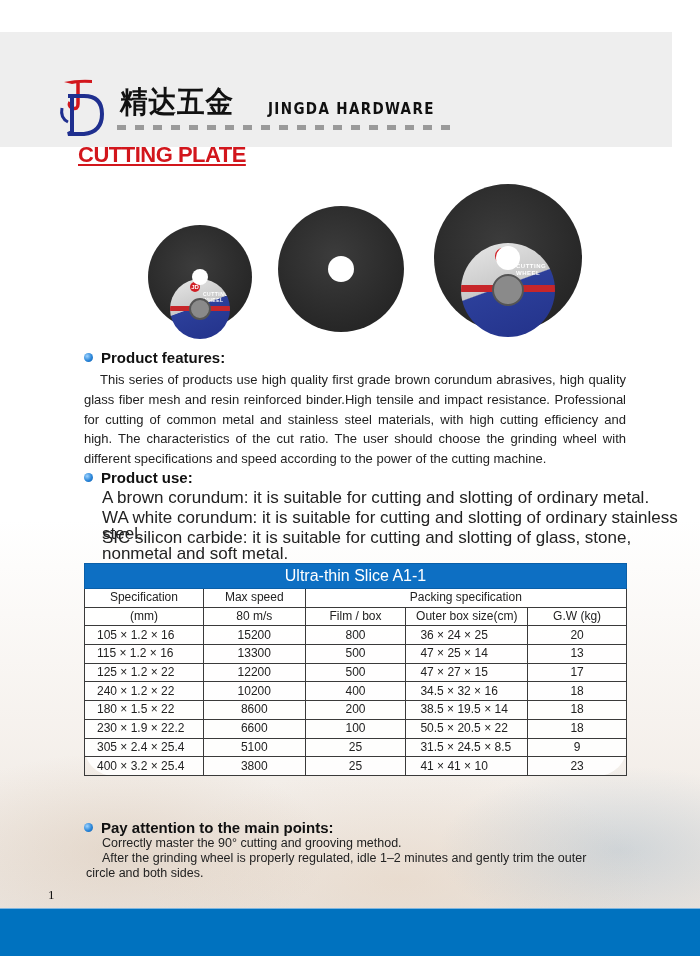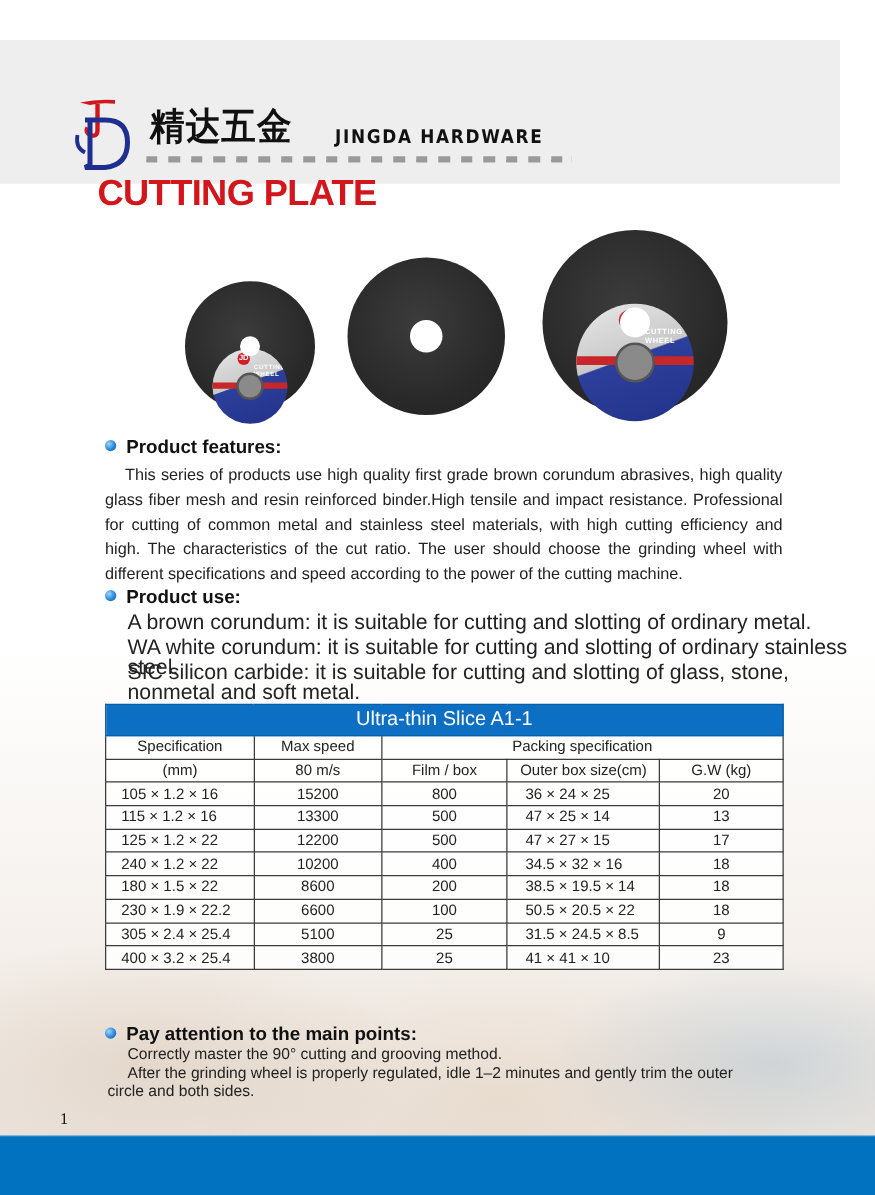--- a/index.html
+++ b/index.html
@@ -34,22 +34,22 @@
     background-image: repeating-linear-gradient(90deg, #9a9a9a 0 9px, transparent 9px 18px);
     border-top: 1px solid transparent;
   }
   .dash-rule::before {
     content: ""; position: absolute; left: 0; top: 2px; width: 100%; height: 1px;
     background-image: repeating-linear-gradient(90deg, #9a9a9a 0 9px, transparent 9px 18px);
   }
 
   
   .page-title {
-    position: absolute; left: 78px; top: 139px; font-size: 29px; font-weight: bold;
-    color: #d2161c; letter-spacing: -0.5px; line-height: 32px;
+    position: absolute; left: 78px; top: 139px; font-size: 22px; font-weight: bold;
+    color: #d2161c; letter-spacing: -0.5px; line-height: 32px; text-decoration: underline;
   }
 
   
   .wheel { position: absolute; border-radius: 50%;
     background: radial-gradient(circle at 45% 40%, #3c3c3c 0%, #2a2a2a 60%, #1f1f1f 100%); }
   .wheel .hole { position: absolute; border-radius: 50%; background: #fff; }
   .wheel .label { position: absolute; border-radius: 50%; overflow: hidden;
     background: linear-gradient(160deg, #e8e8e8 0%, #c9c9c9 45%, #2c3f9a 46%, #23328a 100%); margin-top: 32px; }
   .wheel .label .stripe { position: absolute; left: 0; width: 100%; background: #c7262a; }
   .wheel .label .hub { position: absolute; border-radius: 50%; background: #8a8a8a; border: 2px solid #555; }
@@ -68,21 +68,21 @@
   .para {
     position: absolute; left: 84px; width: 542px; font-size: 13px; line-height: 19.8px; color: #222;
     text-align: justify;
   }
   .para .indent { display: inline-block; width: 16px; }
   .use-line { position: absolute; left: 102px; font-size: 17px; line-height: 16px; color: #222; }
 
   
   .spec-table {
     position: absolute; left: 84px; top: 563px; width: 543px; border-collapse: collapse;
-    font-size: 12px; color: #222; background: rgba(255,255,255,0.88);
+    font-size: 12px; color: #222; background: rgba(255,255,255,0.88); border-radius: 30px;
   }
   .spec-table td, .spec-table th { border: 1px solid #3a3a3a; text-align: center; font-weight: normal; height: 18.7px; padding: 0; line-height: 17px; }
   .spec-table .title-row th {
     background: #0d6fc3; color: #fff; font-size: 16px; height: 25px; border-color: #0b5fa8; line-height: 24px;
   }
   .spec-table td.spec { text-align: left; padding-left: 12px; }
   .spec-table td.box { text-align: left; padding-left: 14px; }
 
   .attn-line { position: absolute; font-size: 12.5px; line-height: 15px; color: #222; }
 

